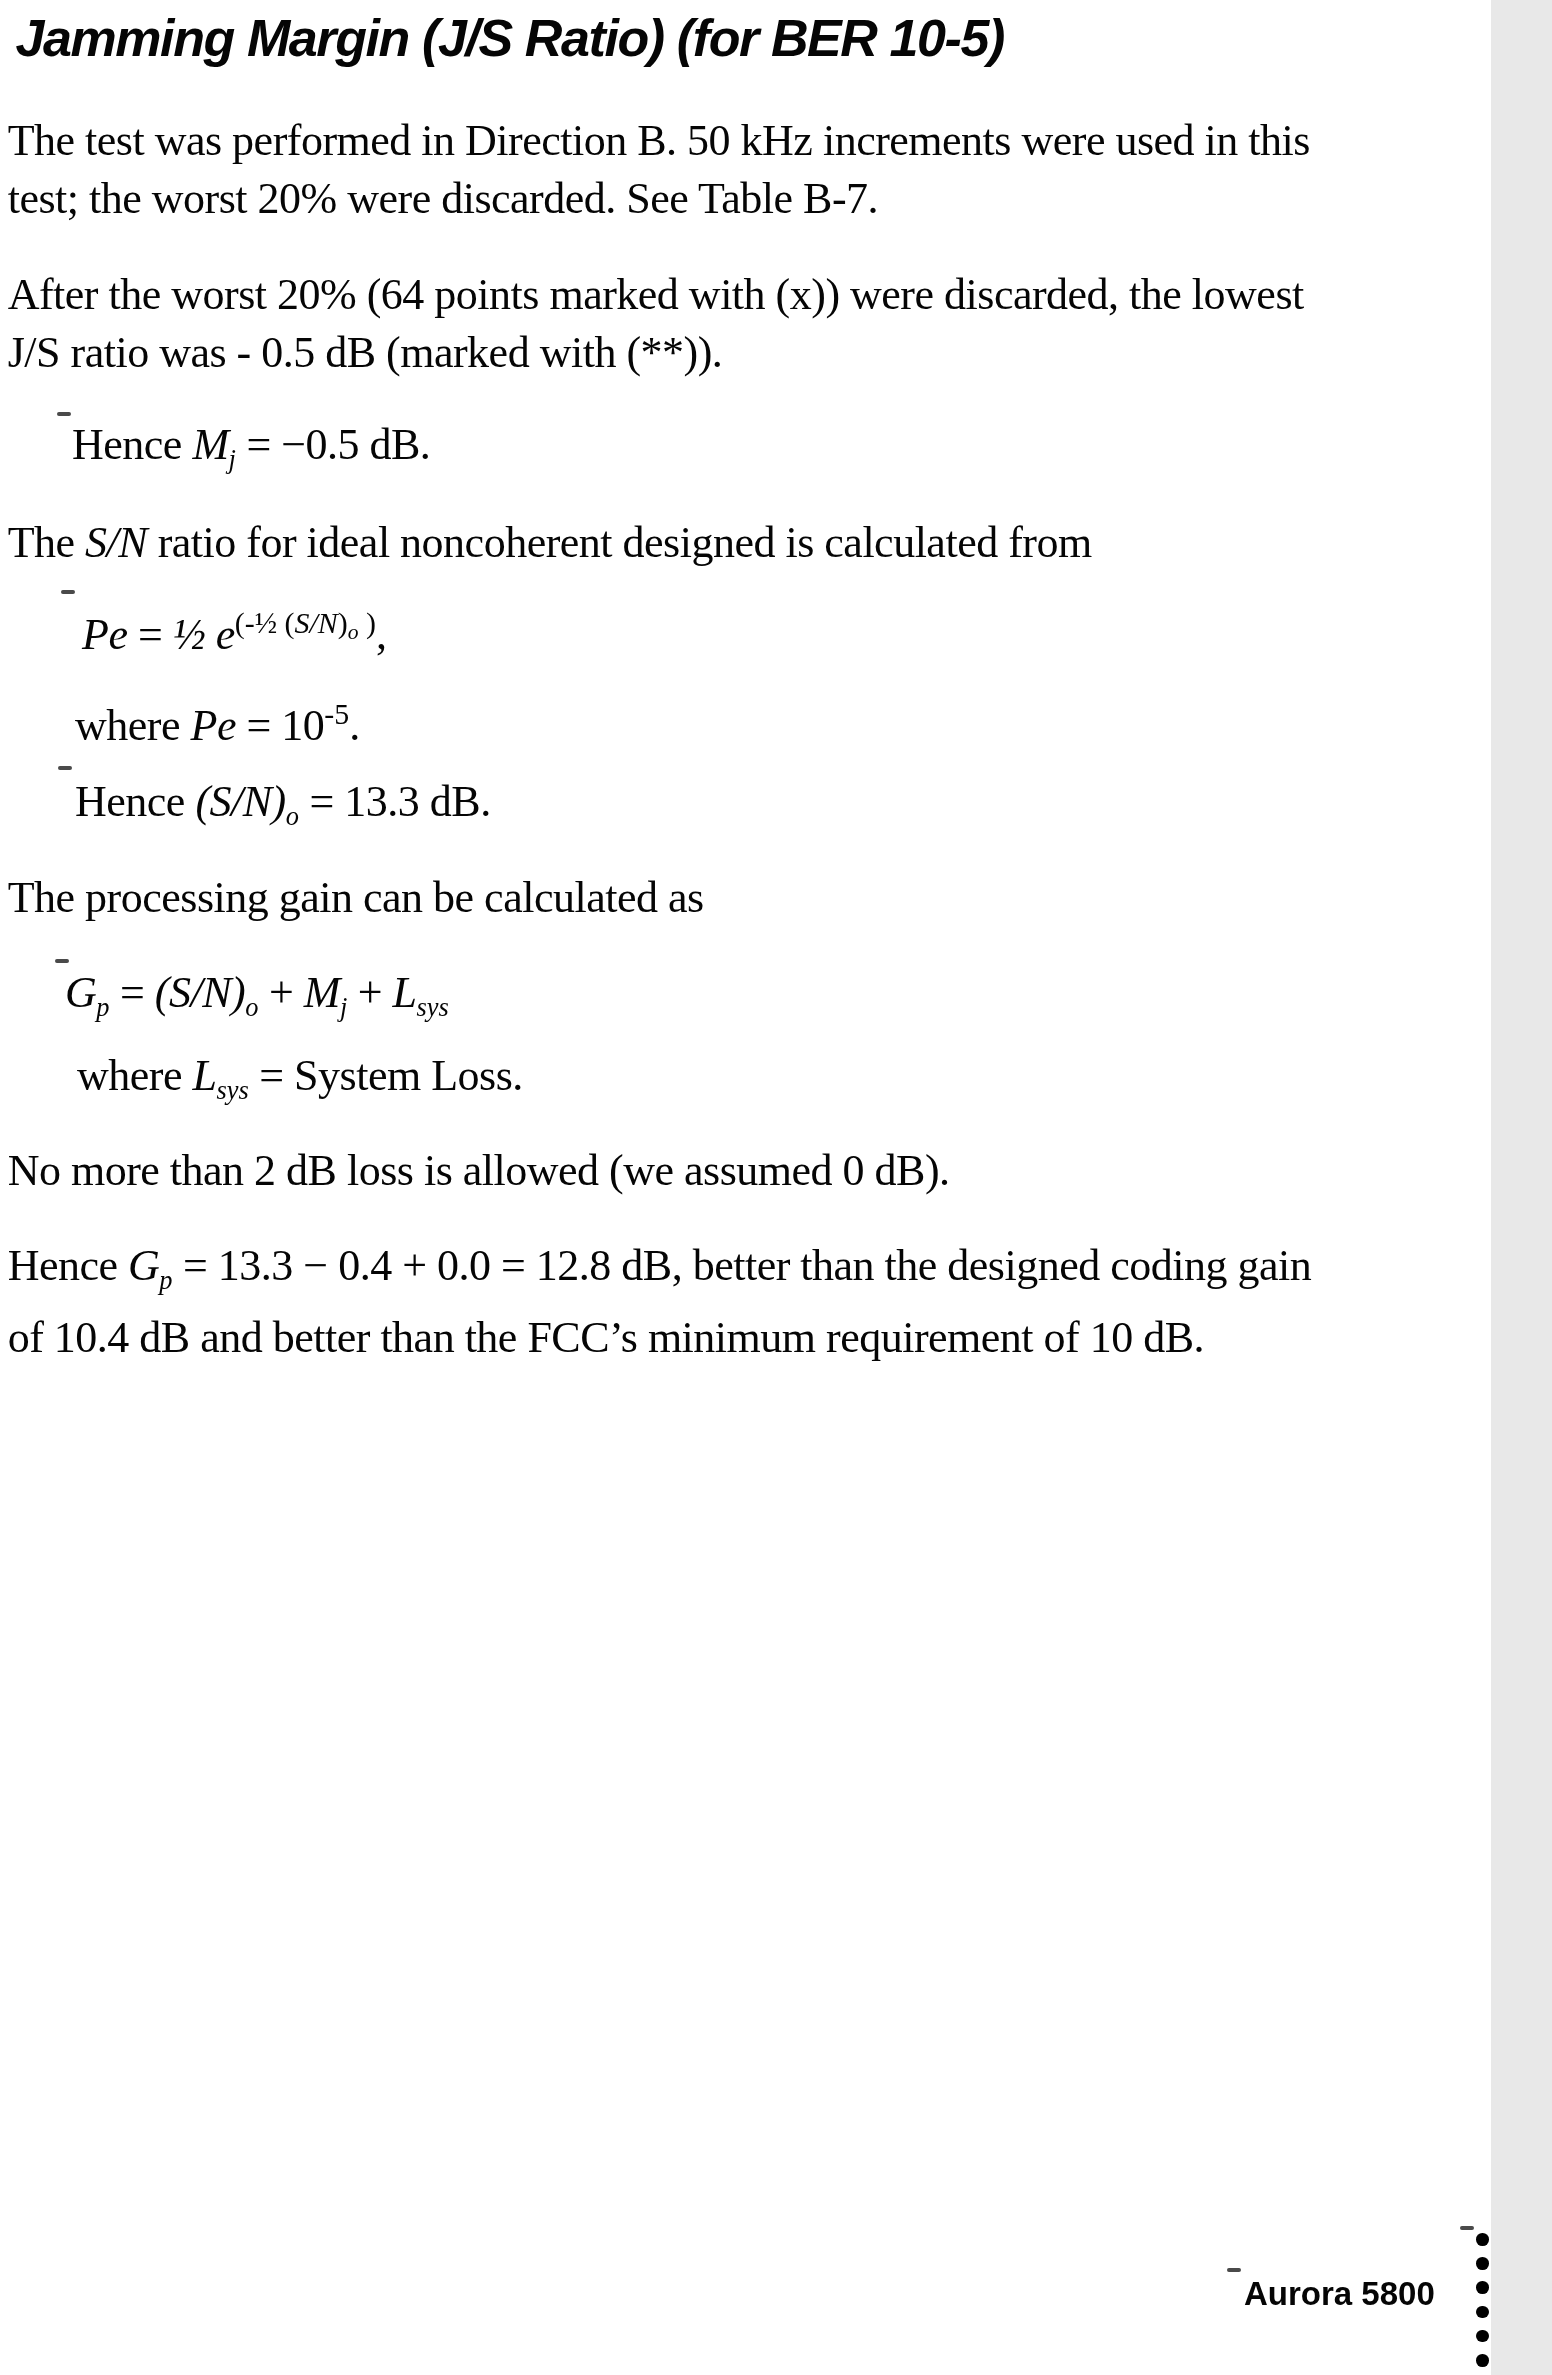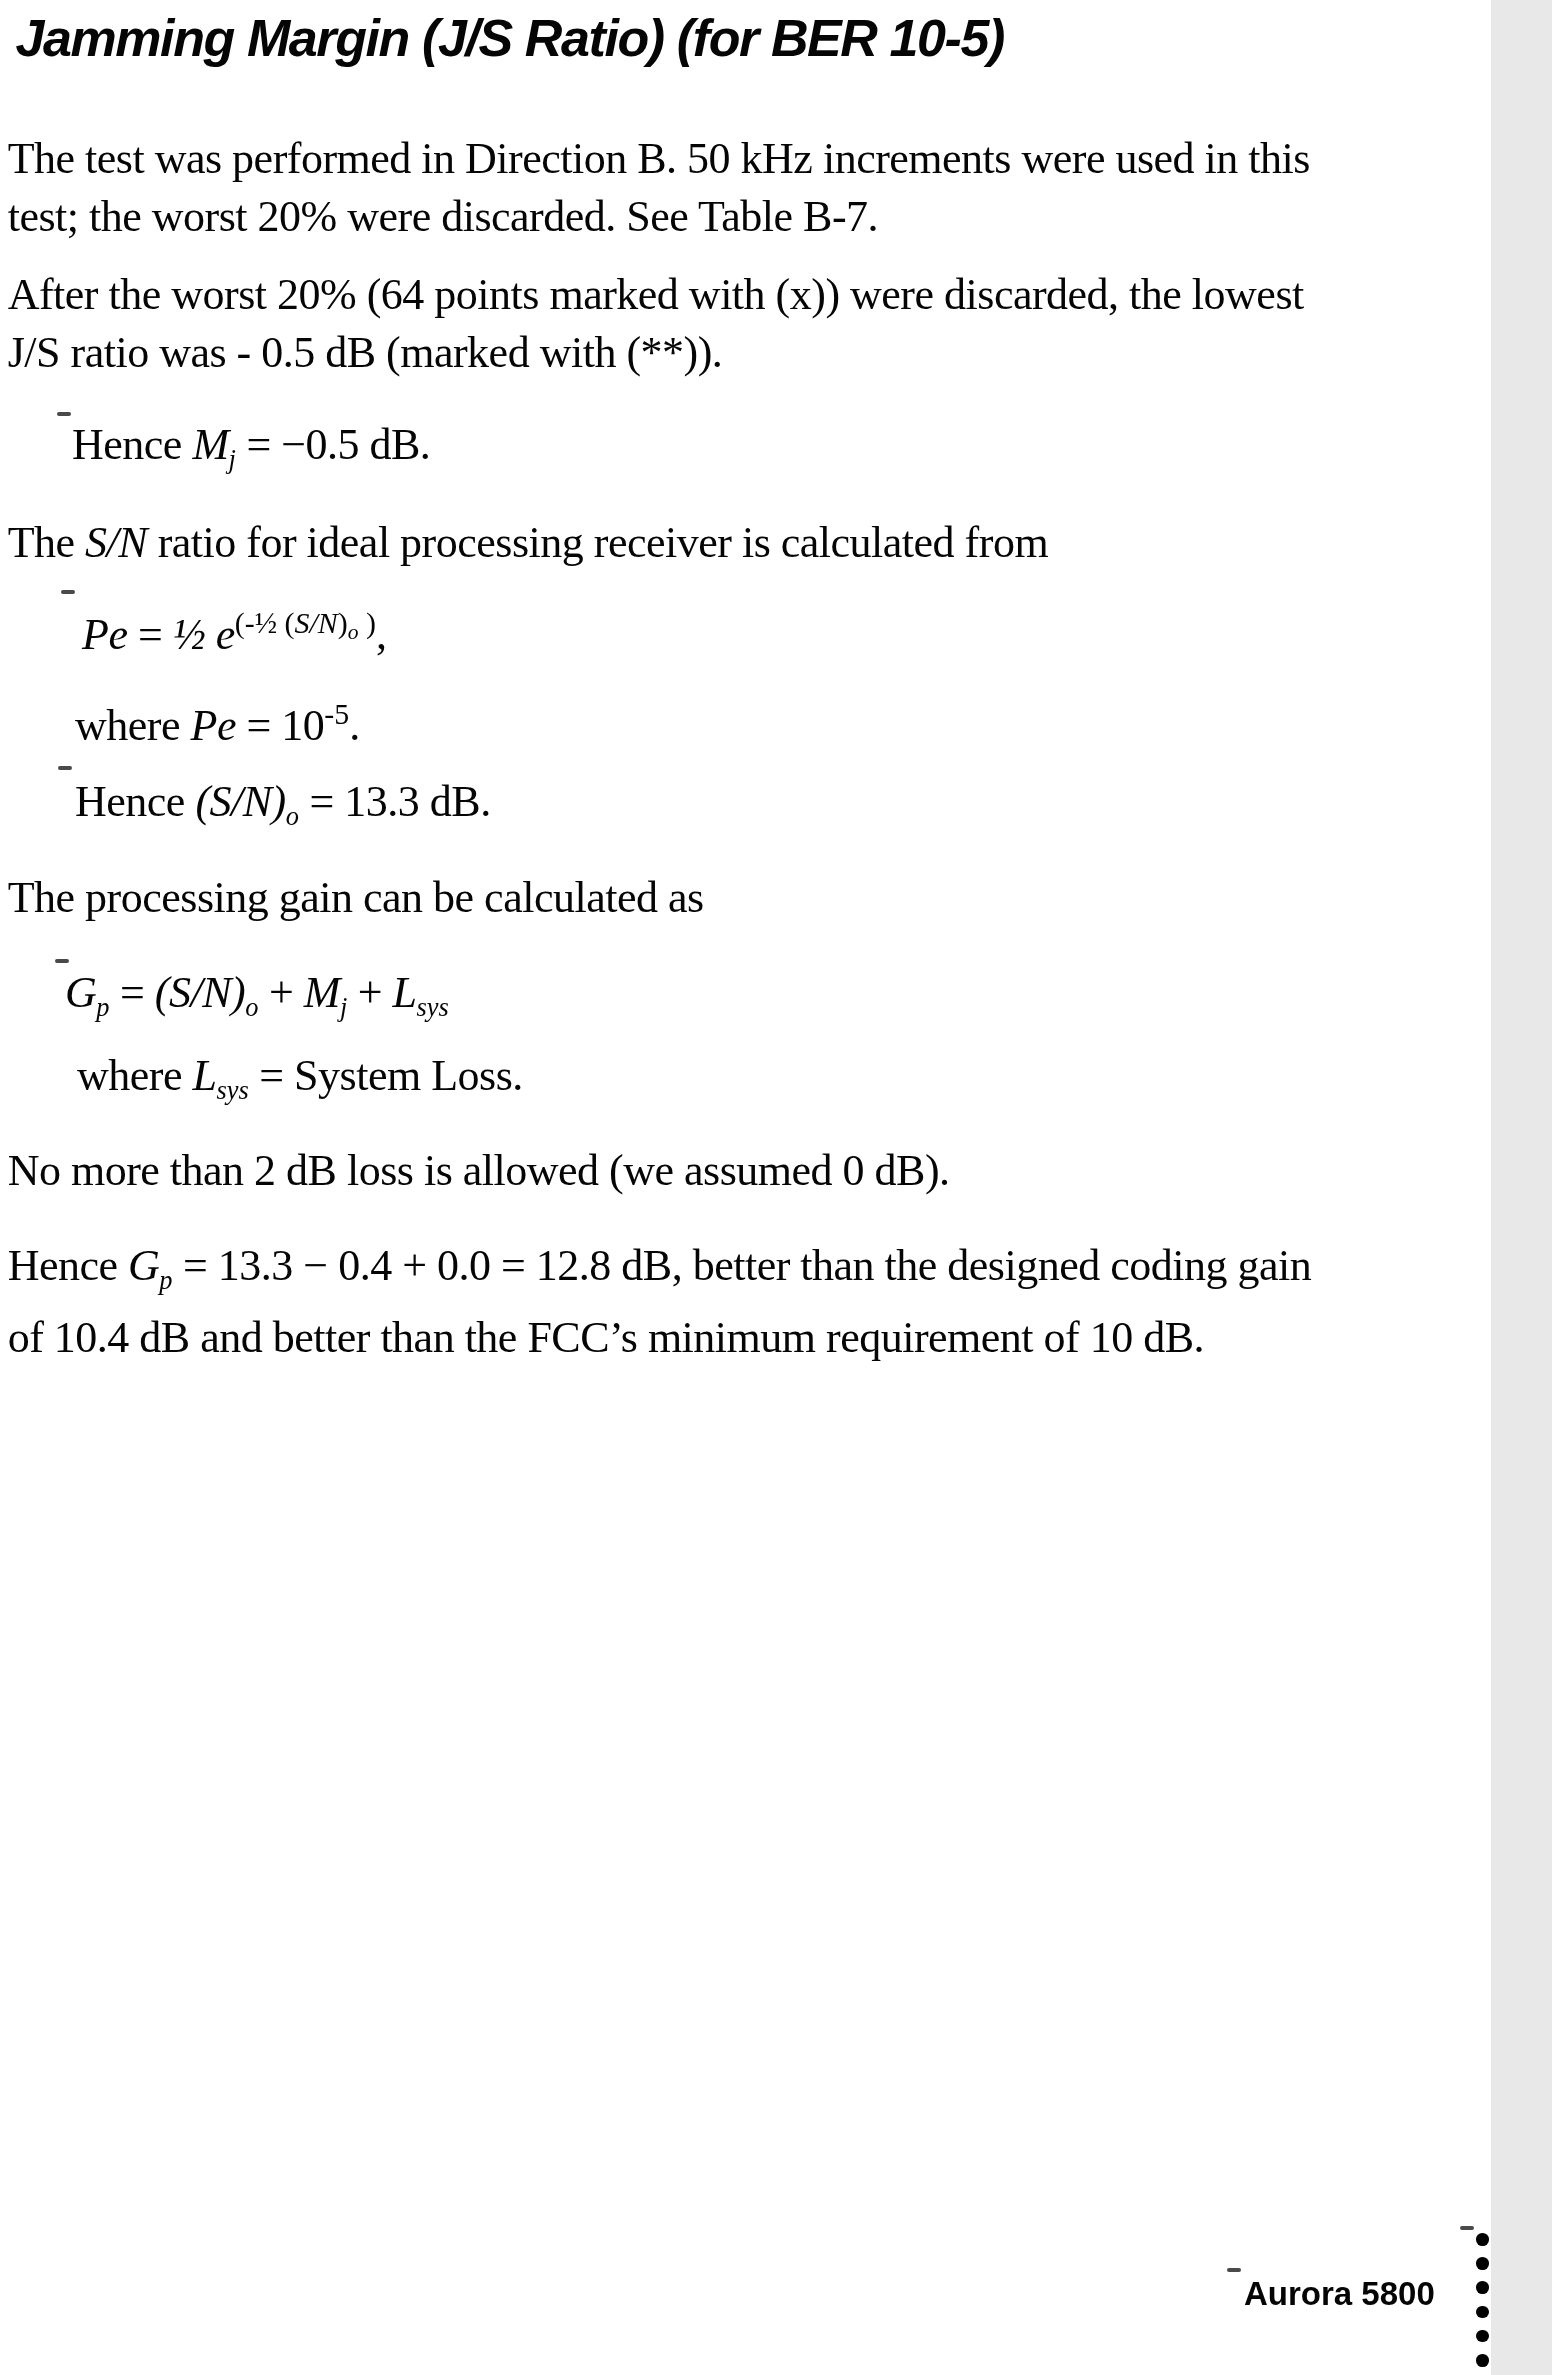--- a/index.html
+++ b/index.html
@@ -54,33 +54,33 @@
     margin-bottom: 11.6px;
   }
 </style>
 </head>
 <body>
 
 <div id="page">
 
   <div class="abs doc-title" style="left:15.4px; top:7.7px;">Jamming Margin (J/S Ratio) (for BER 10-5)</div>
 
-  <div class="abs body-text" style="left:7.7px; top:112px;margin-top:18px;">
+  <div class="abs body-text" style="left:7.7px; top:112px;">
     <span class="line">The test was performed in Direction B. 50 kHz increments were used in this</span>
     <span class="line">test; the worst 20% were discarded. See Table B-7.</span>
   </div>
 
   <div class="abs body-text" style="left:7.7px; top:266px;">
     <span class="line">After the worst 20% (64 points marked with (x)) were discarded, the lowest</span>
     <span class="line">J/S ratio was - 0.5 dB (marked with (**)).</span>
   </div>
 
   <div class="abs eq" style="left:72px; top:419px;"><span>Hence </span><span class="it">M</span><span class="sub">j</span><span> = −0.5 dB.</span></div>
 
-  <div class="abs body-text" style="left:7.7px; top:514px;"><span>The </span><span class="it">S/N</span><span> ratio for ideal processing receiver is calculated from</span></div>
+  <div class="abs body-text" style="left:7.7px; top:514px;"><span>The </span><span class="it">S/N</span><span> ratio for ideal noncoherent designed is calculated from</span></div>
 
   <div class="abs eq" style="left:82px; top:606px;"><span class="it">Pe</span><span> = </span><span class="it">½ </span><span class="it">e</span><span class="sup"><span>(-½ (</span><span class="it">S/N</span><span>)</span><span class="subsub">o</span><span> )</span></span><span>,</span></div>
 
   <div class="abs eq" style="left:75px; top:697px;"><span>where </span><span class="it">Pe</span><span> = 10</span><span class="sup" style="font-style:normal;">-5</span><span>.</span></div>
 
   <div class="abs eq" style="left:75px; top:776px;"><span>Hence </span><span class="it">(S/N)</span><span class="sub">o</span><span> = 13.3 dB.</span></div>
 
   <div class="abs body-text" style="left:7.7px; top:869px;">The processing gain can be calculated as</div>
 
   <div class="abs eq" style="left:65px; top:967px;"><span class="it">G</span><span class="sub">p</span><span> = </span><span class="it">(S/N)</span><span class="sub">o</span><span> + </span><span class="it">M</span><span class="sub">j</span><span> + </span><span class="it">L</span><span class="sub">sys</span></div>

